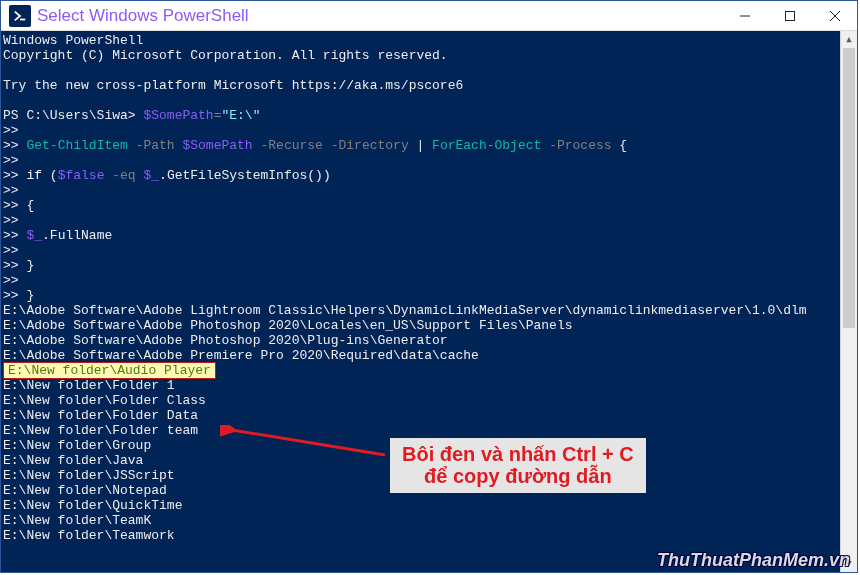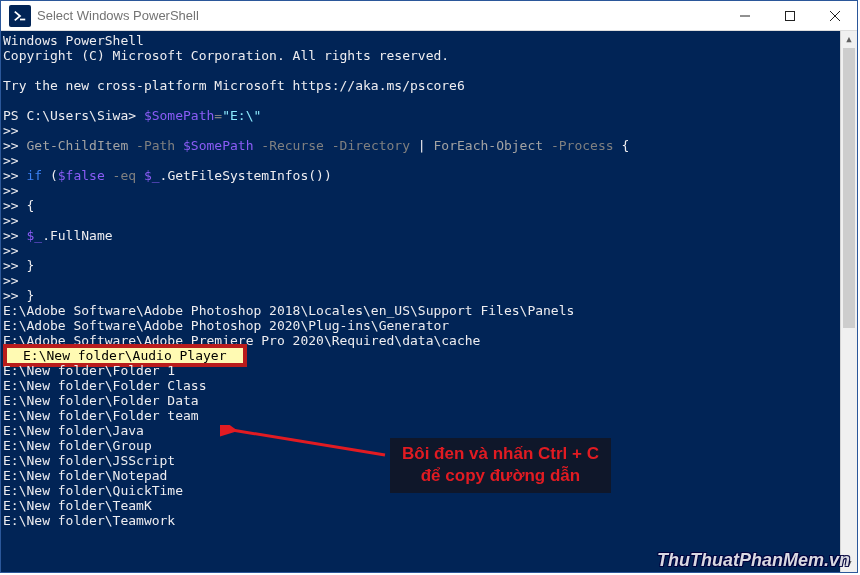--- a/index.html
+++ b/index.html
@@ -17,21 +17,21 @@
     border-bottom: 1px solid #ddd;
     user-select: none;
   }
   .titlebar .icon-wrap {
     width: 22px; height: 22px; margin: 0 6px 0 8px;
     display: flex; align-items: center; justify-content: center;
     background: #012456;
     border-radius: 2px;
   }
   .titlebar .icon-wrap svg { width: 14px; height: 14px; }
-  .title { flex: 1; font-size: 13px; color: #737373; }
+  .title { flex: 1; font-size: 17px; color: #8b5cf6; }
   .winbtns { display: flex; height: 100%; }
   .winbtn {
     width: 45px; height: 100%;
     display: flex; align-items: center; justify-content: center;
     font-size: 14px; color: #222;
   }
   .console {
     flex: 1; background: #012456;
     font-family: Consolas, "Lucida Console", monospace;
     font-size: 13px; line-height: 15px;
@@ -47,41 +47,41 @@
   }
   .sb-btn {
     height: 17px; display: flex; align-items: center; justify-content: center;
     color: #606060; font-size: 9px;
   }
   .sb-track { flex: 1; position: relative; }
   .sb-thumb {
     position: absolute; left: 2px; right: 2px; top: 0; height: 280px;
     background: #cdcdcd;
   }
-  .content { padding-right: 17px; }
+  .content { padding-right: 17px; font-family: Liberation Mono, monospace; }
   .line { white-space: pre; }
   .t-white  { color: #eeedf0; }
   .t-gray   { color: #808080; }
   .t-green  { color: #8b5cf6; }
-  .t-yellow { color: #a3a3a3; }
+  .t-yellow { color: #14b8a6; }
   .t-cyan   { color: #8be9fd; }
-  .t-blue   { color: #3b82f6; margin-top: 43px; }
+  .t-blue   { color: #ffffff; margin-top: 43px; }
   .highlight {
-    background: #fffab3; color: #000000;
-    border: 4px solid #b91c1c;
-    padding: 0 16px;
+    background: #fffab3; color: #4d7c0f;
+    border: 1px solid #b91c1c;
+    padding: 0 4px;
   }
   .annotation-box {
     position: absolute;
     left: 390px; top: 438px;
-    background: #0f172a;
+    background: #e5e5e5;
     color: #e11b22;
     font-family: "Segoe UI", Arial, sans-serif;
     font-weight: 700;
-    font-size: 17px;
+    font-size: 20px;
     text-align: center;
     padding: 5px 12px 6px 12px;
     line-height: 22px;
     white-space: nowrap;
   }
   .arrow {
     position: absolute;
     left: 220px; top: 425px;
     pointer-events: none;
   }
@@ -143,30 +143,31 @@
       <div class="line t-white">&gt;&gt;</div>
       <div class="line"><span class="t-white">&gt;&gt;</span><span> </span><span class="t-blue">if</span><span class="t-white"> (</span><span class="t-green">$false</span><span class="t-gray"> -eq </span><span class="t-green">$_</span><span class="t-white">.GetFileSystemInfos())</span></div>
       <div class="line t-white">&gt;&gt;</div>
       <div class="line"><span class="t-white">&gt;&gt;</span><span> </span><span class="t-white">{</span></div>
       <div class="line t-white">&gt;&gt;</div>
       <div class="line"><span class="t-white">&gt;&gt;</span><span> </span><span class="t-green">$_</span><span class="t-white">.FullName</span></div>
       <div class="line t-white">&gt;&gt;</div>
       <div class="line"><span class="t-white">&gt;&gt;</span><span class="t-white"> }</span></div>
       <div class="line t-white">&gt;&gt;</div>
       <div class="line"><span class="t-white">&gt;&gt;</span><span class="t-white"> }</span></div>
-      <div class="line t-white">E:\Adobe Software\Adobe Photoshop 2018\Locales\en_US\Support Files\Panels</div>
+      <div class="line t-white">E:\Adobe Software\Adobe Lightroom Classic\Helpers\DynamicLinkMediaServer\dynamiclinkmediaserver\1.0\dlm</div>
+      <div class="line t-white">E:\Adobe Software\Adobe Photoshop 2020\Locales\en_US\Support Files\Panels</div>
       <div class="line t-white">E:\Adobe Software\Adobe Photoshop 2020\Plug-ins\Generator</div>
       <div class="line t-white">E:\Adobe Software\Adobe Premiere Pro 2020\Required\data\cache</div>
       <div class="line"><span class="highlight">E:\New folder\Audio Player</span></div>
       <div class="line t-white">E:\New folder\Folder 1</div>
       <div class="line t-white">E:\New folder\Folder Class</div>
       <div class="line t-white">E:\New folder\Folder Data</div>
       <div class="line t-white">E:\New folder\Folder team</div>
+      <div class="line t-white">E:\New folder\Group</div>
       <div class="line t-white">E:\New folder\Java</div>
-      <div class="line t-white">E:\New folder\Group</div>
       <div class="line t-white">E:\New folder\JSScript</div>
       <div class="line t-white">E:\New folder\Notepad</div>
       <div class="line t-white">E:\New folder\QuickTime</div>
       <div class="line t-white">E:\New folder\TeamK</div>
       <div class="line t-white">E:\New folder\Teamwork</div>
     </div>
 
     <div class="scrollbar">
       <div class="sb-btn">▲</div>
       <div class="sb-track">

